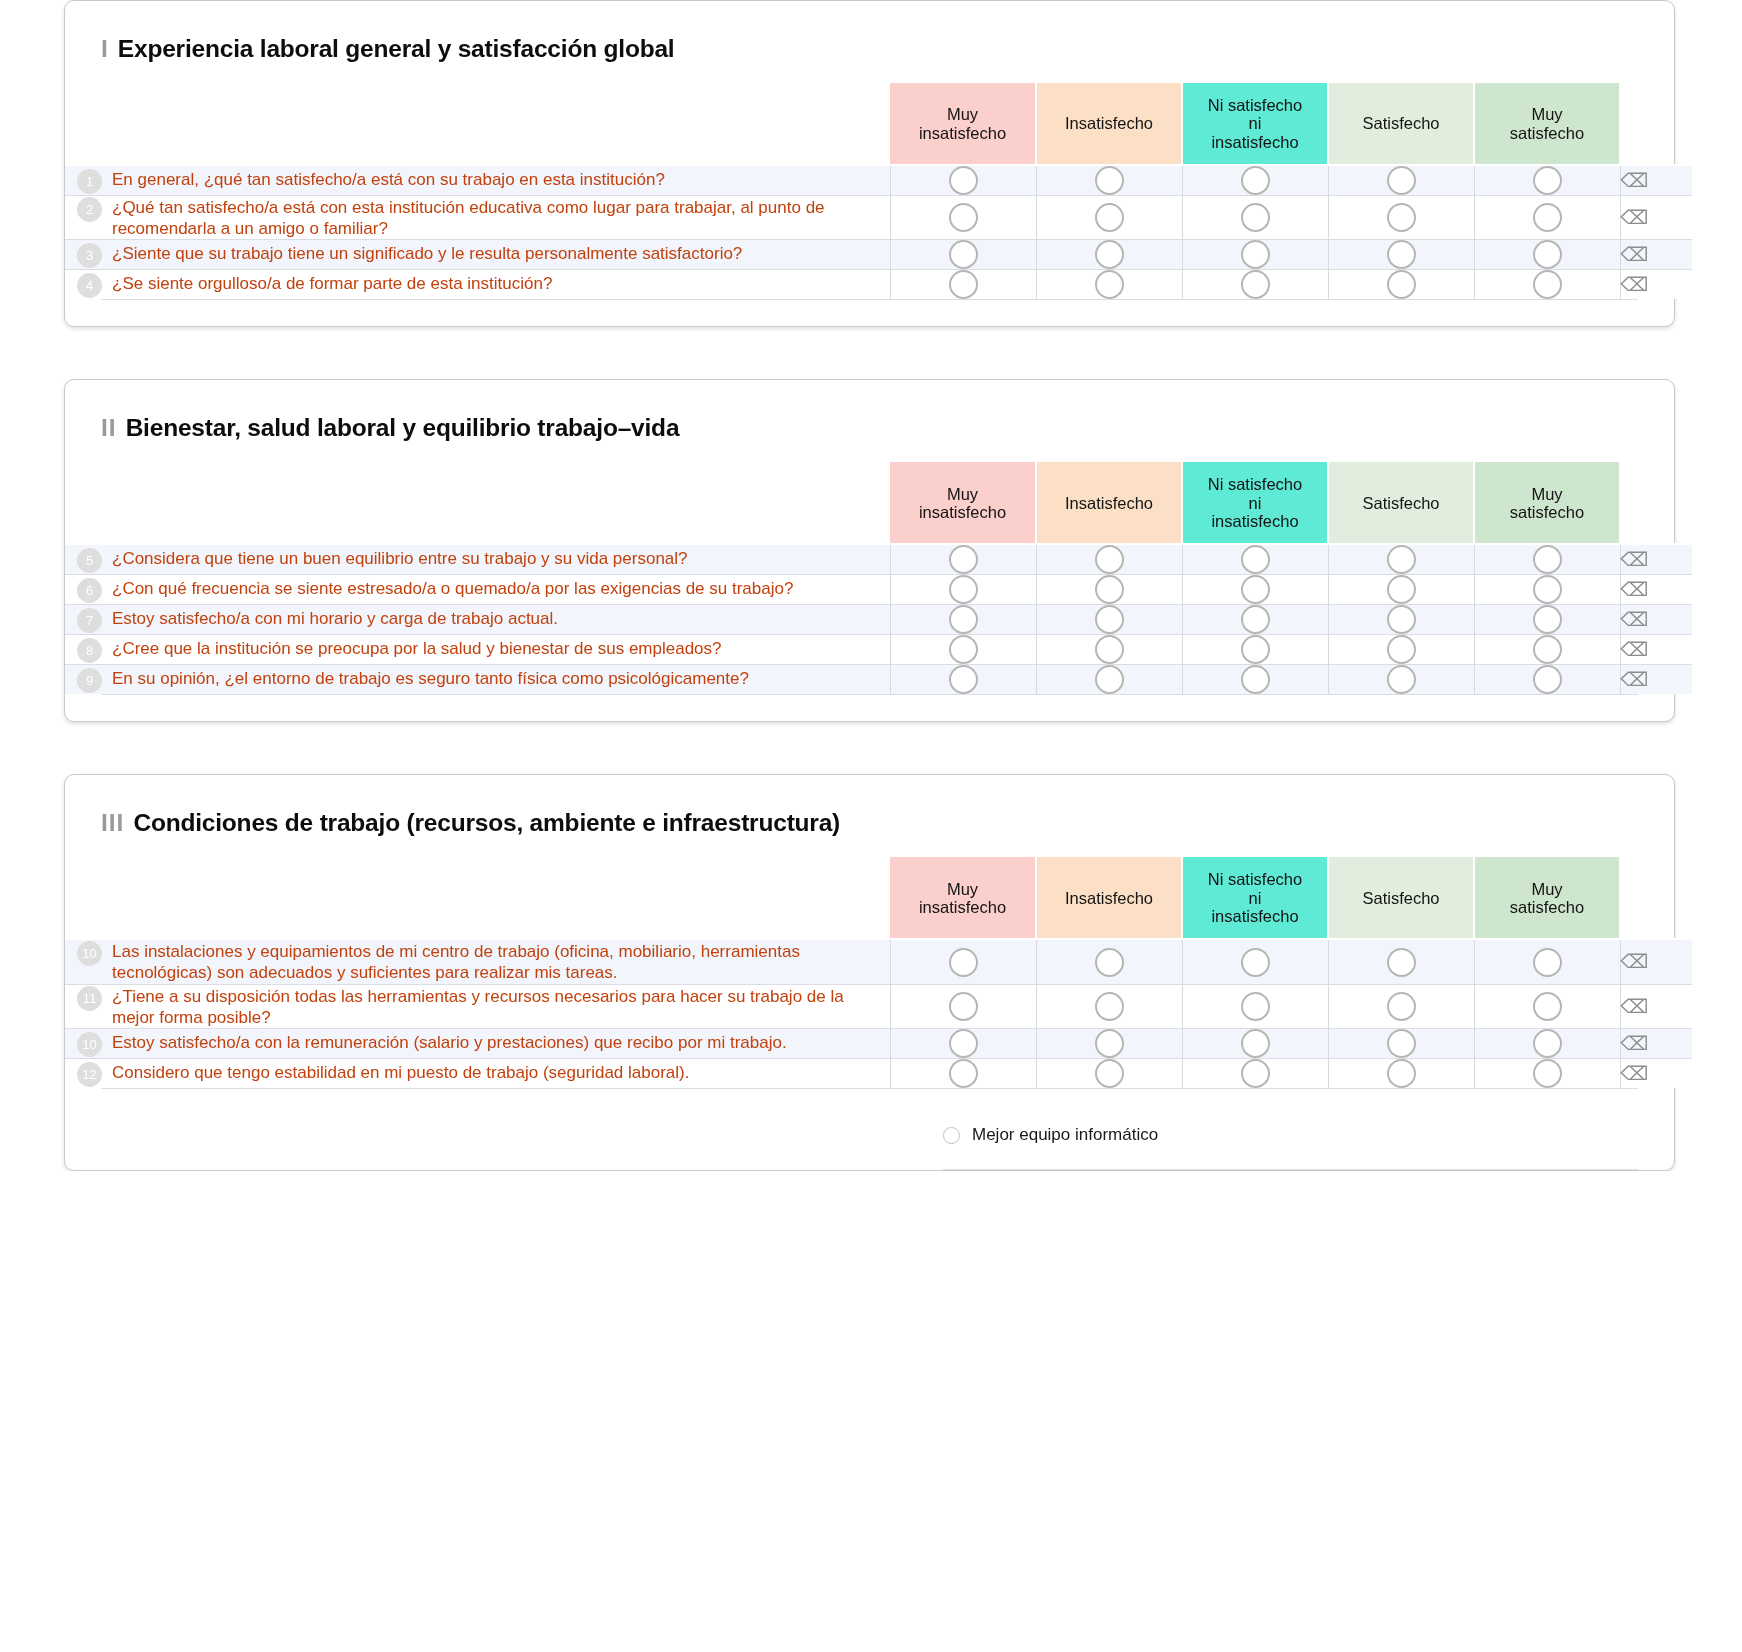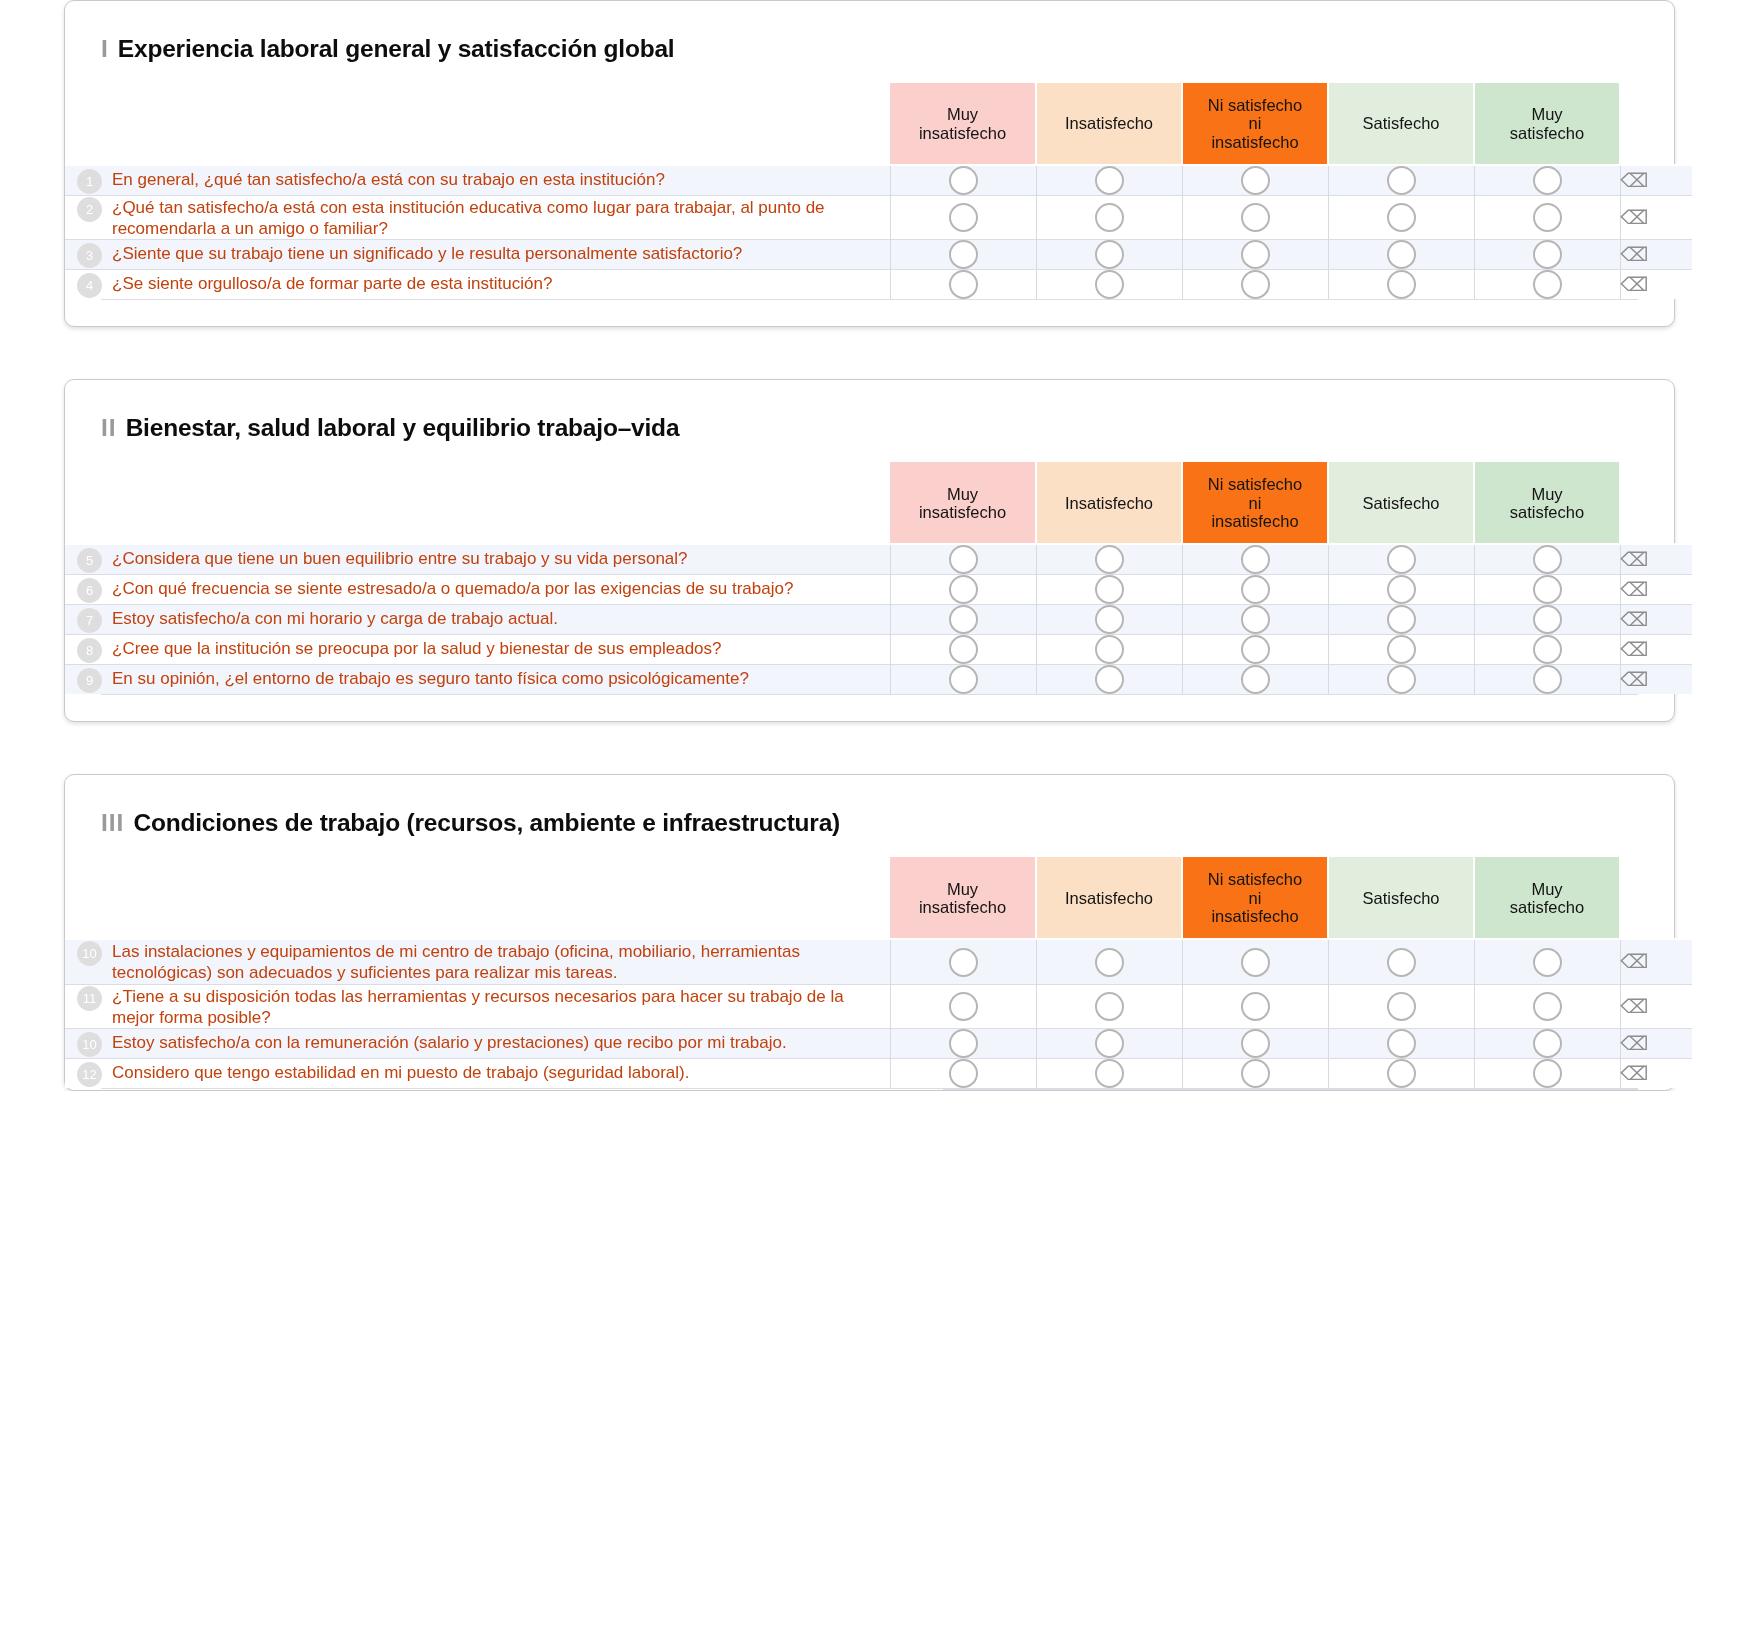--- a/index.html
+++ b/index.html
@@ -67,21 +67,21 @@
     color: #141414;
     line-height: 1.12;
     text-align: center;
     border-right: 2px solid #ffffff;
     border-bottom: 2px solid #ffffff;
   }
   .hdr th.h-blank { background: transparent; border-right: none; }
   .hdr th.h-clear { background: transparent; border-right: none; }
   .hdr th.o0 { background: #fbcfcb; }
   .hdr th.o1 { background: #fce0c6; }
-  .hdr th.o2 { background: #f97316; margin-top: 20px; }
+  .hdr th.o2 { background: #5eead4; margin-top: 20px; }
   .hdr th.o3 { background: #e1eedd; }
   .hdr th.o4 { background: #cfe6ce; }
 
   
   .matrix tbody tr { border-top: 1px solid #dadde3; }
   .matrix tbody tr.odd  { background: #f2f5fc; }
   .matrix tbody tr.even { background: #ffffff; }
 
   .q-cell {
     padding: 17px 22px 17px 0;
@@ -490,15 +490,21 @@
 insatisfecho"></span></td>
             <td class="opt-cell"><span class="radio" aria-label="Insatisfecho"></span></td>
             <td class="opt-cell"><span class="radio" aria-label="Ni satisfecho ni insatisfecho"></span></td>
             <td class="opt-cell"><span class="radio" aria-label="Satisfecho"></span></td>
             <td class="opt-cell"><span class="radio" aria-label="Muy satisfecho"></span></td>
             <td class="clear-cell"><span class="clear-icon">⌫</span></td>
           </tr>
         </tbody>
       </table>
       <div class="table-foot-rule"></div>
+      <div class="extra-option-wrap">
+        <div class="extra-option">
+          <span class="extra-radio"></span>
+          <span class="extra-label">Mejor equipo informático</span>
+        </div>
+      </div>
       <div class="extra-rule"></div>
     </div>
   </div>
 
 </body></html>

